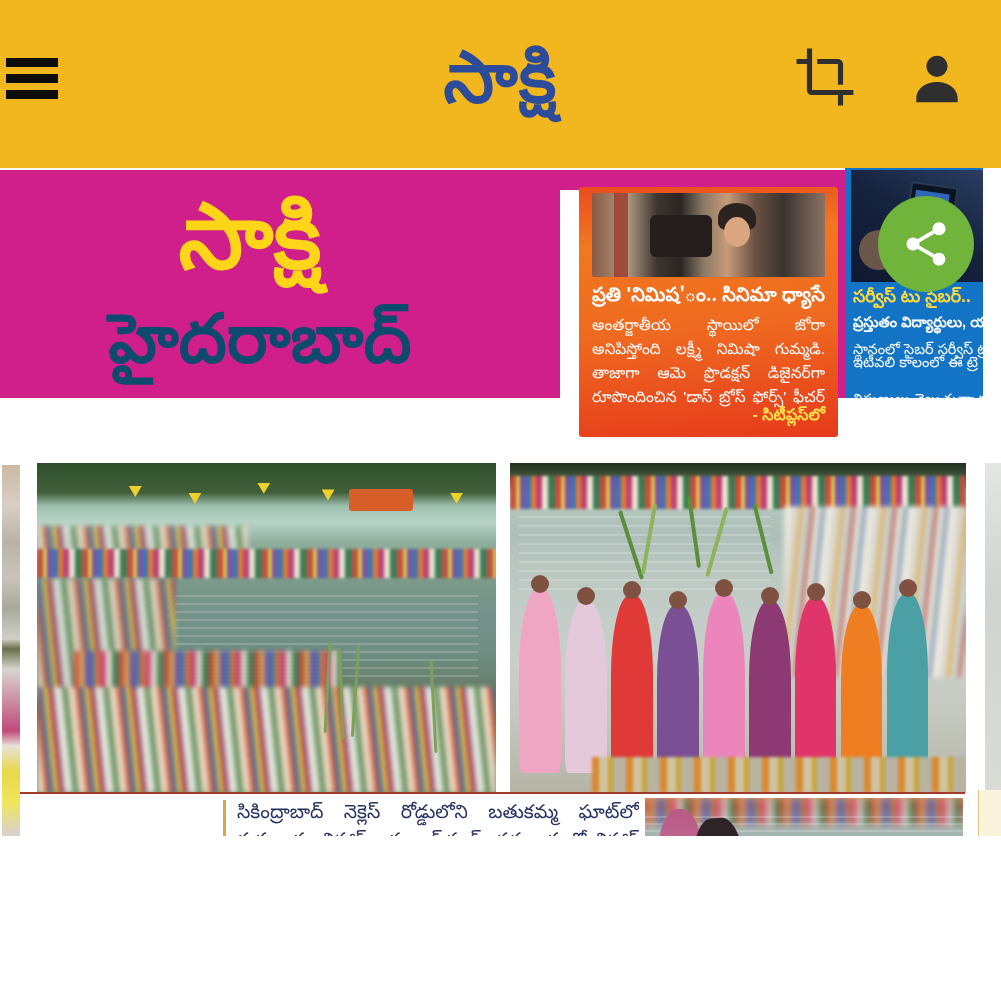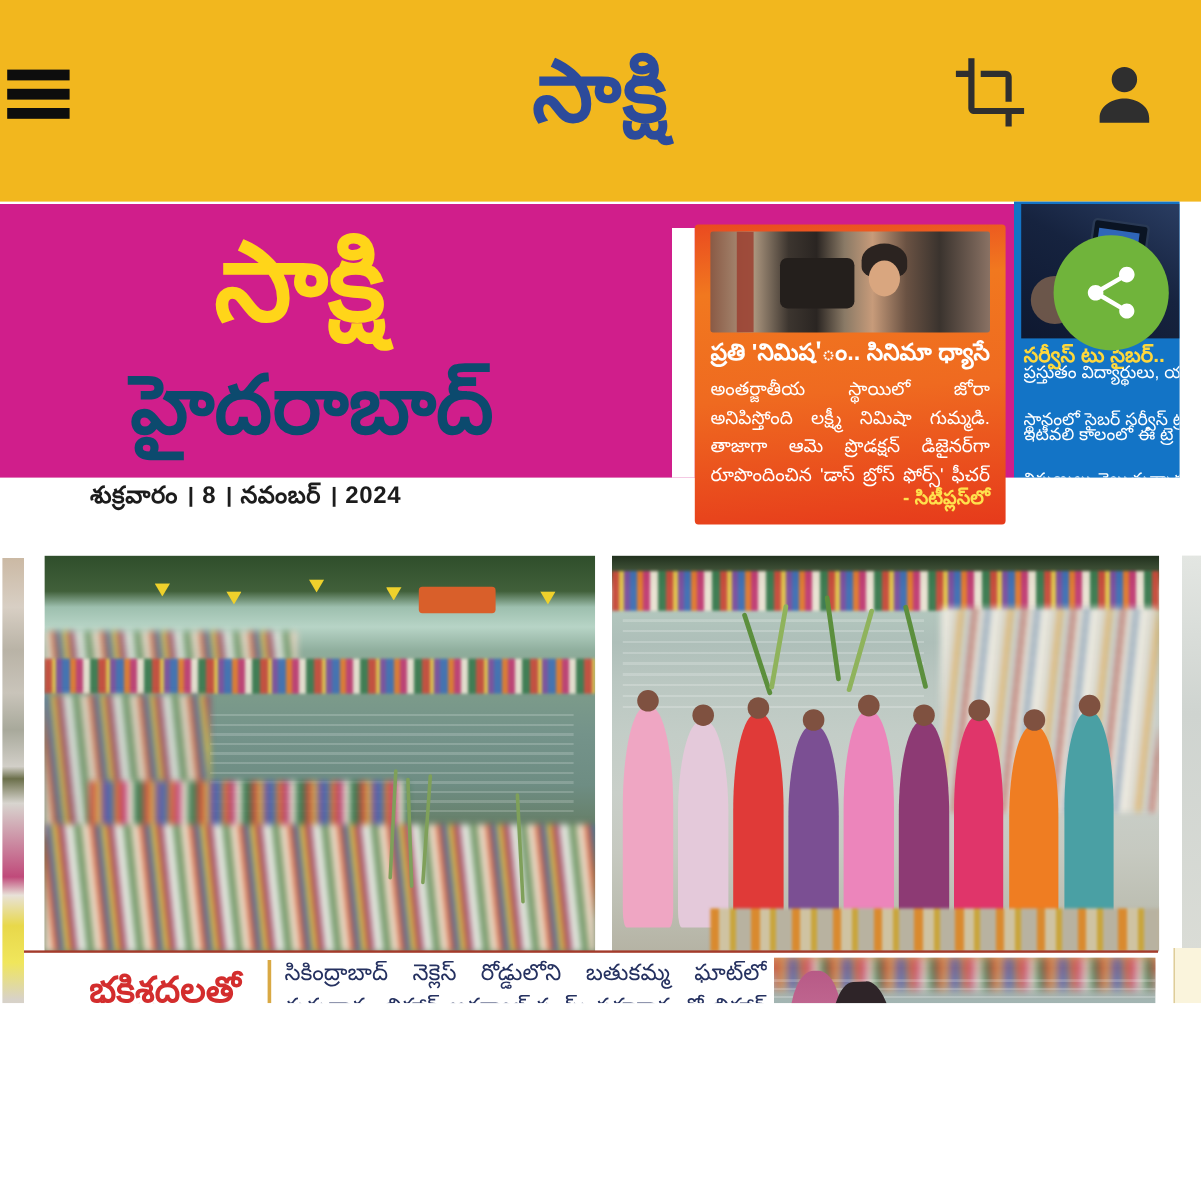--- a/index.html
+++ b/index.html
@@ -48,21 +48,21 @@
   .cyber-photo{left:6px;top:2px;width:132px;height:112px;overflow:hidden;
     background:linear-gradient(210deg,#2a3d62 0%,#16233f 45%,#0e1830 100%);}
   .cyber-phone{left:54px;top:14px;width:44px;height:82px;background:#0a1423;border:2px solid #2a3a55;
     transform:rotate(8deg);border-radius:4px;}
   .cyber-screen{left:4px;top:6px;width:34px;height:56px;
     background:linear-gradient(180deg,#2f66b8 0 35%,#7a3fa0 35% 65%,#1d3a66 65% 100%);}
   .cyber-hand{left:8px;top:60px;width:40px;height:40px;background:#8a6a52;border-radius:50%;opacity:.75;}
   .cyber-headline{left:8px;top:118px;width:130px;font-size:17.5px;font-weight:bold;color:#FFD83B;
                   white-space:nowrap;overflow:hidden;}
   .cyber-line{left:8px;width:130px;font-size:14.5px;color:#ffffff;white-space:nowrap;overflow:hidden;}
-  .cl0{top:134px;} .cl1{top:173px;} .cl2{top:186px;} .cl3{top:223px;}
+  .cl0{top:146px;font-weight:bold;} .cl1{top:173px;} .cl2{top:186px;} .cl3{top:223px;}
 
   
   .share-fab{left:878px;top:196px;width:96px;height:96px;border-radius:50%;background:#70B43B;
              cursor:pointer;display:flex;align-items:center;justify-content:center;}
   .share-fab svg{width:52px;height:52px;fill:#ffffff;}
 
   
   .spk-a{background:repeating-linear-gradient(90deg,#c94a3a 0 6px,#e3c44a 6px 10px,#7a4fa0 10px 15px,
     #3f6fb5 15px 21px,#e2792f 21px 26px,#c23b73 26px 32px,#ece4d4 32px 38px,#3a7a4f 38px 45px);}
   .spk-b{background:repeating-linear-gradient(84deg,#e8d6c2 0 8px,#d85a2f 8px 12px,#4a6fa8 12px 17px,
@@ -180,21 +180,20 @@
       <svg viewBox="0 0 24 24">
           <path d="M12 11.2a4.1 4.1 0 1 0 0-8.2 4.1 4.1 0 0 0 0 8.2zm0 2c-3.6 0-8 2.1-8 6.3V21h16v-1.5c0-4.2-4.4-6.3-8-6.3z"></path>
         </svg>
     </div>
   </div>
 
   <div class="abs masthead"></div>
   <div class="abs mast-gutter"></div>
   <div class="abs mast-title">సాక్షి</div>
   <div class="abs mast-edition">హైదరాబాద్</div>
-  <div class="abs date-line">శుక్రవారం । 8 । నవంబర్ । 2024</div>
 
   <div class="abs card-cinema">
     <div class="abs cine-photo">
       <div class="abs cine-pillar"></div>
       <div class="abs cine-cam"></div>
       <div class="abs cine-hair"></div>
       <div class="abs cine-face"></div>
     </div>
     <div class="abs cine-headline">ప్రతి 'నిమిష'ం.. సినిమా ధ్యాసే..</div>
     <div class="abs cine-body">అంతర్జాతీయ స్థాయిలో జోరా అనిపిస్తోంది లక్ష్మీ నిమిషా గుమ్మడి. తాజాగా ఆమె ప్రొడక్షన్ డిజైనర్‌గా రూపొందించిన 'డాస్ బ్రోస్ ఫోర్స్' ఫీచర్ ఫిల్మ్ 78వ కేన్స్ ఫిల్మ్ ఫెస్టివల్‌లో పోటీలో నిలిచింది.</div>
@@ -283,21 +282,20 @@
         </div>
     </div>
     <div class="abs rp-offerings blur1"></div>
   </div>
 
   <div class="abs right-sliver"></div>
 
   <div class="abs rule-maroon"></div>
 
   <div class="abs article">
-    <div class="abs art-kicker">భక్తిశ్రద్ధలతో</div>
     <div class="abs art-underline"></div>
     <div class="abs art-title-top">ఛట్</div>
     <div class="abs art-vline"></div>
     <div class="abs art-body">సికింద్రాబాద్ నెక్లెస్ రోడ్డులోని బతుకమ్మ ఘాట్‌లో గురువారం బిహార్ అగర్వాల్ సంఘ్ సహకారంతో బిహార్ సమాజ్ సేవా సంఘ్ చేపట్టిన ఛట్ పూజలు అత్యంత వైభవంగా జరిగాయి. సూర్య భగవానుడికి పూలు, పండ్లు నివేదించి.. దీపాలు వెలిగించి భక్తిశ్రద్ధలతో పూజలు చేశారు. నెక్లెస్ రోడ్డు ప్రాంతం బిహారీ మహిళలతో సందడి నెలకొంది. పూజల్లో రాంగోపాల్‌పేట్ కార్పొరేటర్ చీర సుచిత్ర శ్రీకాంత్ పాల్గొన్నారు.</div>
     <div class="abs art-credit">– బన్సీలాల్‌పేట్</div>
   </div>
 
   <div class="abs photo-bottom">
     <div class="abs bp-base"></div>
     <div class="abs bp-reflect spk-a blur3"></div>

